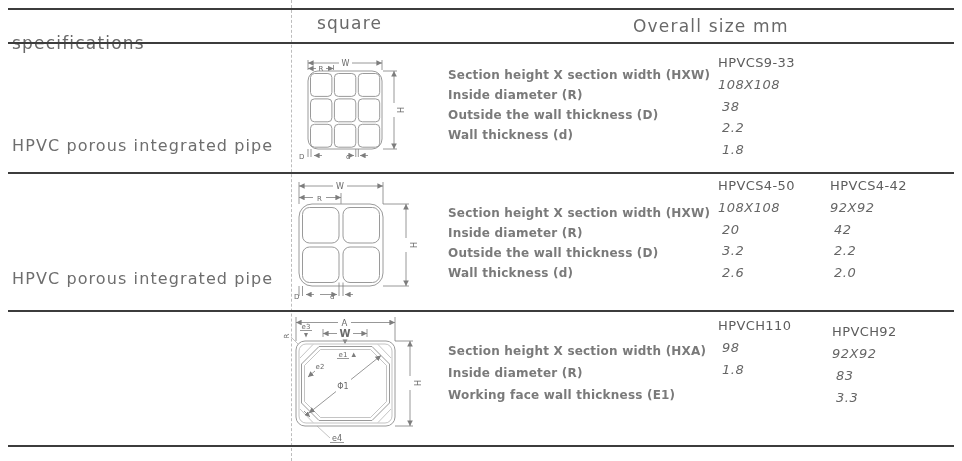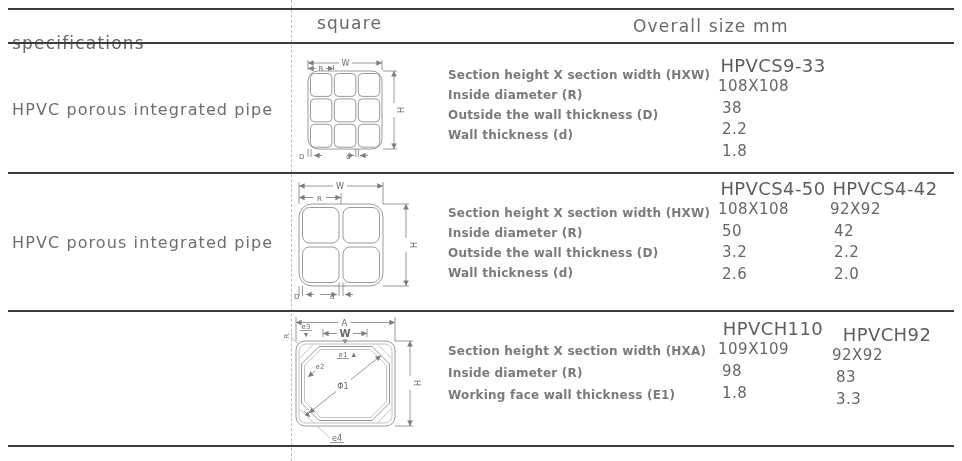--- a/index.html
+++ b/index.html
@@ -1,28 +1,28 @@
 <!DOCTYPE html>
 <html><head>
 <meta charset="utf-8">
 <style>
   html,body{margin:0;padding:0;background:#fff;}
   .sheet{position:relative;width:962px;height:461px;background:#ffffff;
          font-family:"DejaVu Sans",sans-serif;overflow:hidden;}
   .hline{position:absolute;left:8px;right:8px;height:2px;background:#3c3c3c;}
   .vdash{position:absolute;top:0;bottom:0;left:291px;width:0;border-left:1px dashed #bdbdbd;}
   .hdr{position:absolute;color:#696969;font-size:17px;letter-spacing:1.2px;white-space:nowrap;}
-  .title{position:absolute;left:12px;color:#6e6e6e;font-size:16px;letter-spacing:1.1px;white-space:nowrap;}
+  .title{position:absolute;left:12px;color:#6e6e6e;font-size:16px;letter-spacing:1.1px;white-space:nowrap;margin-top:36px;}
   .labels{position:absolute;left:448px;color:#7a7a7a;font-size:12px;font-weight:bold;
           letter-spacing:0.2px;white-space:nowrap;}
   .labels > div{height:20px;}
   .labels.lh22 > div{height:22px;}
   .valcol{position:absolute;width:110px;color:#666;white-space:nowrap;}
-  .model-name{font-size:18px;height:22px;color:#5d5d5d;letter-spacing:0.4px;text-align:center;}
-  .model-val{font-size:15px;height:21.5px;letter-spacing:0.5px;}
+  .model-name{font-size:13px;height:22px;color:#5d5d5d;letter-spacing:0.4px;}
+  .model-val{font-size:13px;height:21.5px;letter-spacing:0.5px;font-style:italic;}
   svg.diagram{position:absolute;}
   svg.diagram text{font-family:"DejaVu Sans",sans-serif;fill:#6a6a6a;}
   .shape{stroke:#9a9a9a;fill:none;stroke-width:1;}
   .dim{stroke:#7d7d7d;fill:none;stroke-width:0.8;}
   .thin{stroke:#ababab;fill:none;stroke-width:0.7;}
   .fillmark{fill:#7d7d7d;stroke:none;}
 </style>
 </head>
 <body>
 
@@ -123,21 +123,21 @@
   <div class="labels" style="top:206px">
     <div>Section height X section width (HXW)</div>
     <div>Inside diameter (R)</div>
     <div>Outside the wall thickness (D)</div>
     <div>Wall thickness (d)</div>
   </div>
 
   <div class="valcol" style="left:718px;top:178px">
     <div class="model-name">HPVCS4-50</div>
     <div class="model-val">108X108</div>
-    <div class="model-val" style="padding-left:4px">50</div>
+    <div class="model-val" style="padding-left:4px">20</div>
     <div class="model-val" style="padding-left:4px">3.2</div>
     <div class="model-val" style="padding-left:4px">2.6</div>
   </div>
 
   <div class="valcol" style="left:830px;top:178px">
     <div class="model-name">HPVCS4-42</div>
     <div class="model-val">92X92</div>
     <div class="model-val" style="padding-left:4px">42</div>
     <div class="model-val" style="padding-left:4px">2.2</div>
     <div class="model-val" style="padding-left:4px">2.0</div>
@@ -185,21 +185,20 @@
   </svg>
 
   <div class="labels lh22" style="top:344px">
     <div>Section height X section width (HXA)</div>
     <div>Inside diameter (R)</div>
     <div>Working face wall thickness (E1)</div>
   </div>
 
   <div class="valcol" style="left:718px;top:318px">
     <div class="model-name">HPVCH110</div>
-    <div class="model-val" style="height:22px">109X109</div>
     <div class="model-val" style="height:22px;padding-left:4px">98</div>
     <div class="model-val" style="height:22px;padding-left:4px">1.8</div>
   </div>
 
   <div class="valcol" style="left:832px;top:324px">
     <div class="model-name">HPVCH92</div>
     <div class="model-val" style="height:22px">92X92</div>
     <div class="model-val" style="height:22px;padding-left:4px">83</div>
     <div class="model-val" style="height:22px;padding-left:4px">3.3</div>
   </div>

